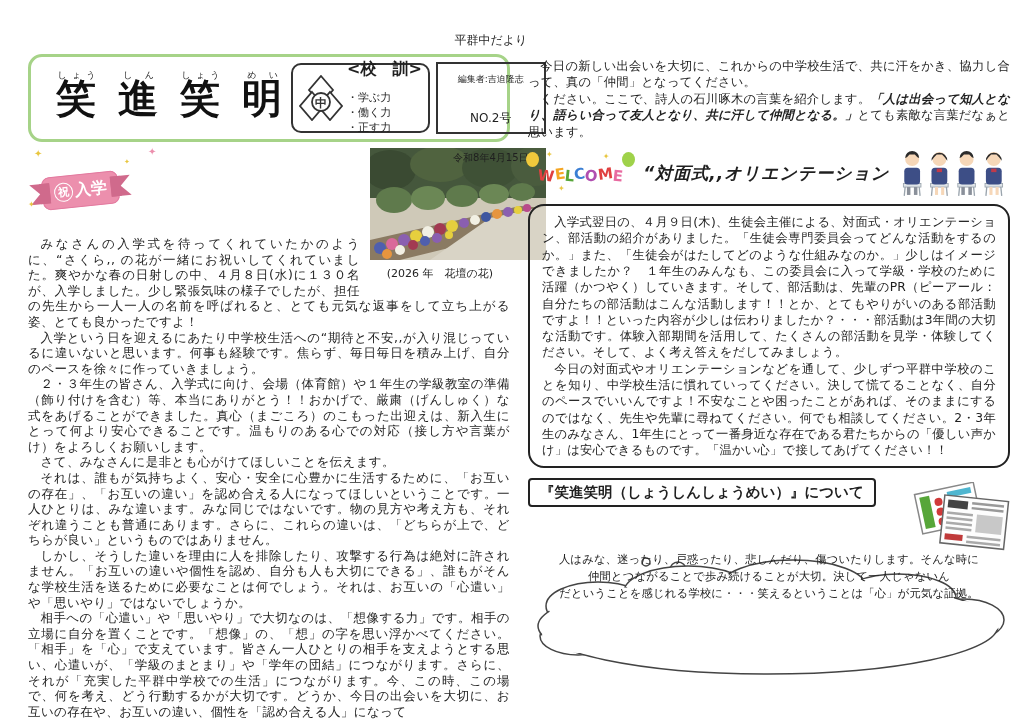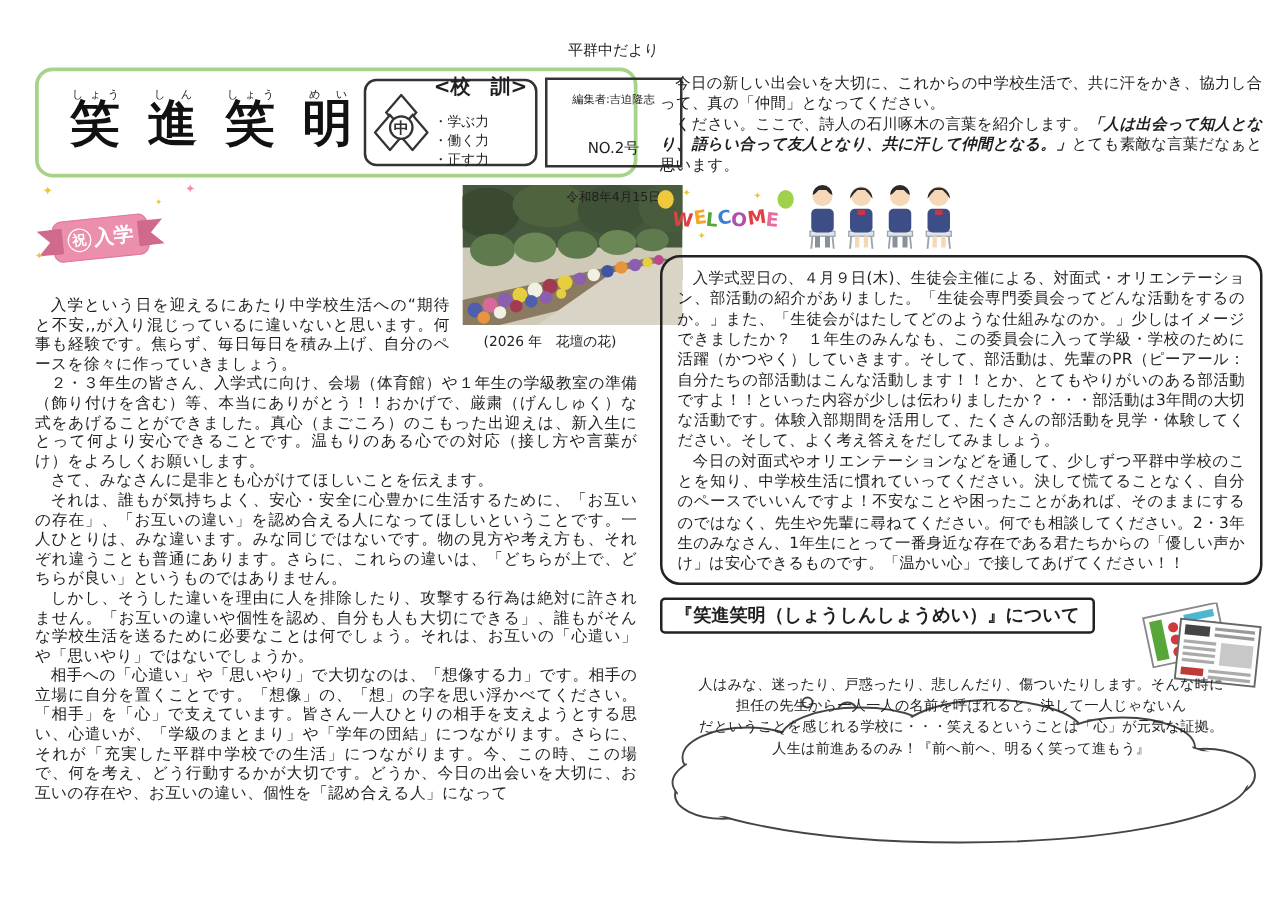--- a/index.html
+++ b/index.html
@@ -94,21 +94,21 @@
   .about{margin-top:10px;position:relative;}
   .about-title{
     display:inline-block;border:2px solid #222;border-radius:4px;
     font-size:14.5px;font-weight:bold;padding:3px 10px;margin-bottom:4px;background:#fff;
   }
   .news-fig{float:right;width:100px;margin:4px 0 0 8px;}
   .about p{margin:0;font-size:12.3px;line-height:16.2px;letter-spacing:0.2px;text-indent:1em;text-align:justify;}
 
   .cloud-wrap{position:relative;margin-top:2px;height:132px;}
   .cloud-text{
-    position:absolute;left:0;top:26px;width:100%;text-align:center;
+    position:absolute;left:0;top:38px;width:100%;text-align:center;
     font-size:11.3px;line-height:17px;color:#222;letter-spacing:0.2px;
   }
 </style>
 </head>
 <body>
 
 <div>
 
   <div class="col-left">
 
@@ -186,20 +186,21 @@
       <div class="lead-head">
         <div class="badge">
           <span class="mark">祝</span><span>入学</span>
         </div>
         <span class="sparkle" style="left:6px;top:0;">✦</span>
         <span class="sparkle p" style="left:120px;top:-2px;">✦</span>
         <span class="sparkle" style="left:96px;top:10px;font-size:7px;">✦</span>
         <span class="sparkle" style="left:0;top:52px;font-size:8px;">✦</span>
       </div>
 
+      <p>みなさんの入学式を待ってくれていたかのように、“さくら,, の花が一緒にお祝いしてくれていました。爽やかな春の日射しの中、４月８日(水)に１３０名が、入学しました。少し緊張気味の様子でしたが、担任の先生から一人一人の名前を呼ばれると、とても元気な返事をして立ち上がる姿、とても良かったですよ！</p>
       <p>入学という日を迎えるにあたり中学校生活への“期待と不安,,が入り混じっているに違いないと思います。何事も経験です。焦らず、毎日毎日を積み上げ、自分のペースを徐々に作っていきましょう。</p>
       <p>２・３年生の皆さん、入学式に向け、会場（体育館）や１年生の学級教室の準備（飾り付けを含む）等、本当にありがとう！！おかげで、厳粛（げんしゅく）な式をあげることができました。真心（まごころ）のこもった出迎えは、新入生にとって何より安心できることです。温もりのある心での対応（接し方や言葉がけ）をよろしくお願いします。</p>
       <p>さて、みなさんに是非とも心がけてほしいことを伝えます。</p>
       <p>それは、誰もが気持ちよく、安心・安全に心豊かに生活するために、「お互いの存在」、「お互いの違い」を認め合える人になってほしいということです。一人ひとりは、みな違います。みな同じではないです。物の見方や考え方も、それぞれ違うことも普通にあります。さらに、これらの違いは、「どちらが上で、どちらが良い」というものではありません。</p>
       <p>しかし、そうした違いを理由に人を排除したり、攻撃する行為は絶対に許されません。「お互いの違いや個性を認め、自分も人も大切にできる」、誰もがそんな学校生活を送るために必要なことは何でしょう。それは、お互いの「心遣い」や「思いやり」ではないでしょうか。</p>
       <p>相手への「心遣い」や「思いやり」で大切なのは、「想像する力」です。相手の立場に自分を置くことです。「想像」の、「想」の字を思い浮かべてください。「相手」を「心」で支えています。皆さん一人ひとりの相手を支えようとする思い、心遣いが、「学級のまとまり」や「学年の団結」につながります。さらに、それが「充実した平群中学校での生活」につながります。今、この時、この場で、何を考え、どう行動するかが大切です。どうか、今日の出会いを大切に、お互いの存在や、お互いの違い、個性を「認め合える人」になって</p>
     </div>
   </div>
 
   <div class="col-right">
@@ -209,20 +210,21 @@
 
     <div class="welcome-row">
       <div class="welcome">
         <span class="balloon y"></span>
         <span class="balloon g"></span>
         <span class="sp" style="left:18px;top:-14px;">✦</span>
         <span class="sp" style="right:24px;top:-12px;">✦</span>
         <span class="sp" style="left:30px;bottom:-10px;">✦</span>
         <span class="lt c0">W</span><span class="lt c1">E</span><span class="lt c2">L</span><span class="lt c3">C</span><span class="lt c4">O</span><span class="lt c5">M</span><span class="lt c6">E</span>
       </div>
+      <div class="welcome-heading">“対面式,,オリエンテーション</div>
       <svg width="126" height="56" viewBox="0 0 126 56">
         <g>
 
           <rect x="5" y="40" width="20" height="4" fill="#dfe4e8" stroke="#9aa4ad" stroke-width="1"></rect>
           <line x1="7" y1="44" x2="6" y2="54" stroke="#9aa4ad" stroke-width="1.5"></line>
             <line x1="23" y1="44" x2="24" y2="54" stroke="#9aa4ad" stroke-width="1.5"></line>
           <rect x="9" y="44" width="4" height="9" fill="#8a909a"></rect>
             <rect x="17" y="44" width="4" height="9" fill="#8a909a"></rect>
           <rect x="6" y="22" width="18" height="19" rx="4" fill="#3d4e86"></rect>
           <circle cx="15" cy="12" r="8" fill="#f6d7b8"></circle>
@@ -320,20 +322,19 @@
           <ellipse cx="160" cy="38" rx="62" ry="24"></ellipse>
           <ellipse cx="265" cy="34" rx="72" ry="26"></ellipse>
           <ellipse cx="370" cy="44" rx="56" ry="22"></ellipse>
           <ellipse cx="436" cy="66" rx="38" ry="19"></ellipse>
           <ellipse cx="50" cy="82" rx="36" ry="17"></ellipse>
           <ellipse cx="240" cy="72" rx="228" ry="46"></ellipse>
         </g>
       </svg>
       <div class="cloud-text">
         <div>人はみな、迷ったり、戸惑ったり、悲しんだり、傷ついたりします。そんな時に</div>
-        <div>担任の先生から一人一人の名前を呼ばれると。決して一人じゃないん</div>
+        <div>仲間とつながることで歩み続けることが大切。決して一人じゃないん</div>
         <div>だということを感じれる学校に・・・笑えるということは「心」が元気な証拠。</div>
-        <div>人生は前進あるのみ！『前へ前へ、明るく笑って進もう』</div>
       </div>
     </div>
 
   </div>
 </div>
 
 </body></html>

